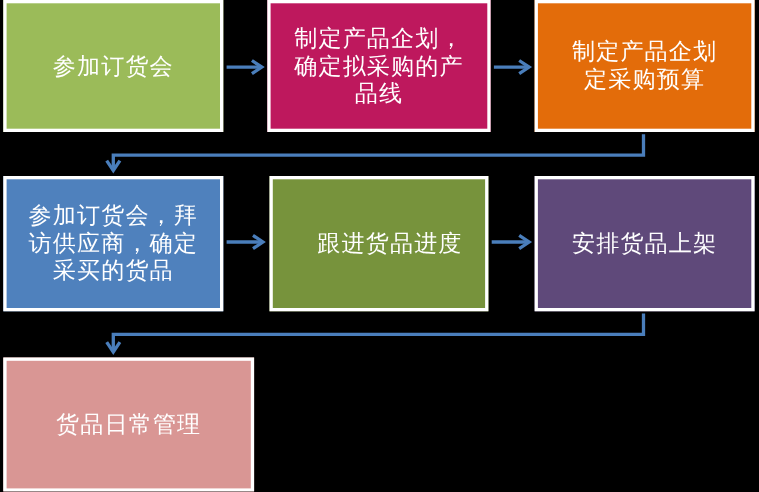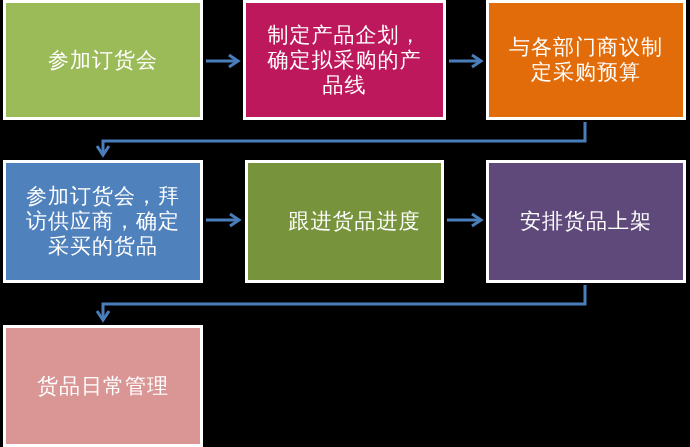--- a/index.html
+++ b/index.html
@@ -28,21 +28,21 @@
     line-height: 25px;
     white-space: pre-line;
     letter-spacing: 1px;
   }
   #box-1 { left: 3px;   top: 0;     width: 200px; height: 120px; }
   #box-2 { left: 243px; top: 0;     width: 203px; height: 120px; }
   #box-3 { left: 486px; top: 0;     width: 200px; height: 120px; }
   #box-4 { left: 3px;   top: 160px; width: 200px; height: 123px; }
   #box-5 { left: 245px; top: 160px; width: 199px; height: 123px; }
   #box-6 { left: 486px; top: 160px; width: 200px; height: 123px; }
-  #box-7 { left: 3px;   top: 325px; width: 200px; height: 122px; font-family: Liberation Serif, serif; }
+  #box-7 { left: 3px;   top: 325px; width: 228px; height: 122px; font-family: Liberation Serif, serif; }
   #connector-layer {
     position: absolute;
     left: 0;
     top: 0;
     width: 690px;
     height: 447px;
     pointer-events: none;
   }
 </style>
 </head>
@@ -54,21 +54,21 @@
     <span>参加订货会</span>
   </div>
 
   <div class="flow-box" id="box-2" style="background-color: #be185d;">
     <span>制定产品企划，
 确定拟采购的产
 品线</span>
   </div>
 
   <div class="flow-box" id="box-3" style="background-color: rgb(227, 108, 10);">
-    <span>与各部门商议制
+    <span>制定产品企划
 定采购预算</span>
   </div>
 
   <div class="flow-box" id="box-4" style="background-color: rgb(79, 129, 189);">
     <span>参加订货会，拜
 访供应商，确定
 采买的货品</span>
   </div>
 
   <div class="flow-box" id="box-5" style="background-color: rgb(119, 147, 60); padding-left: 20px;">

